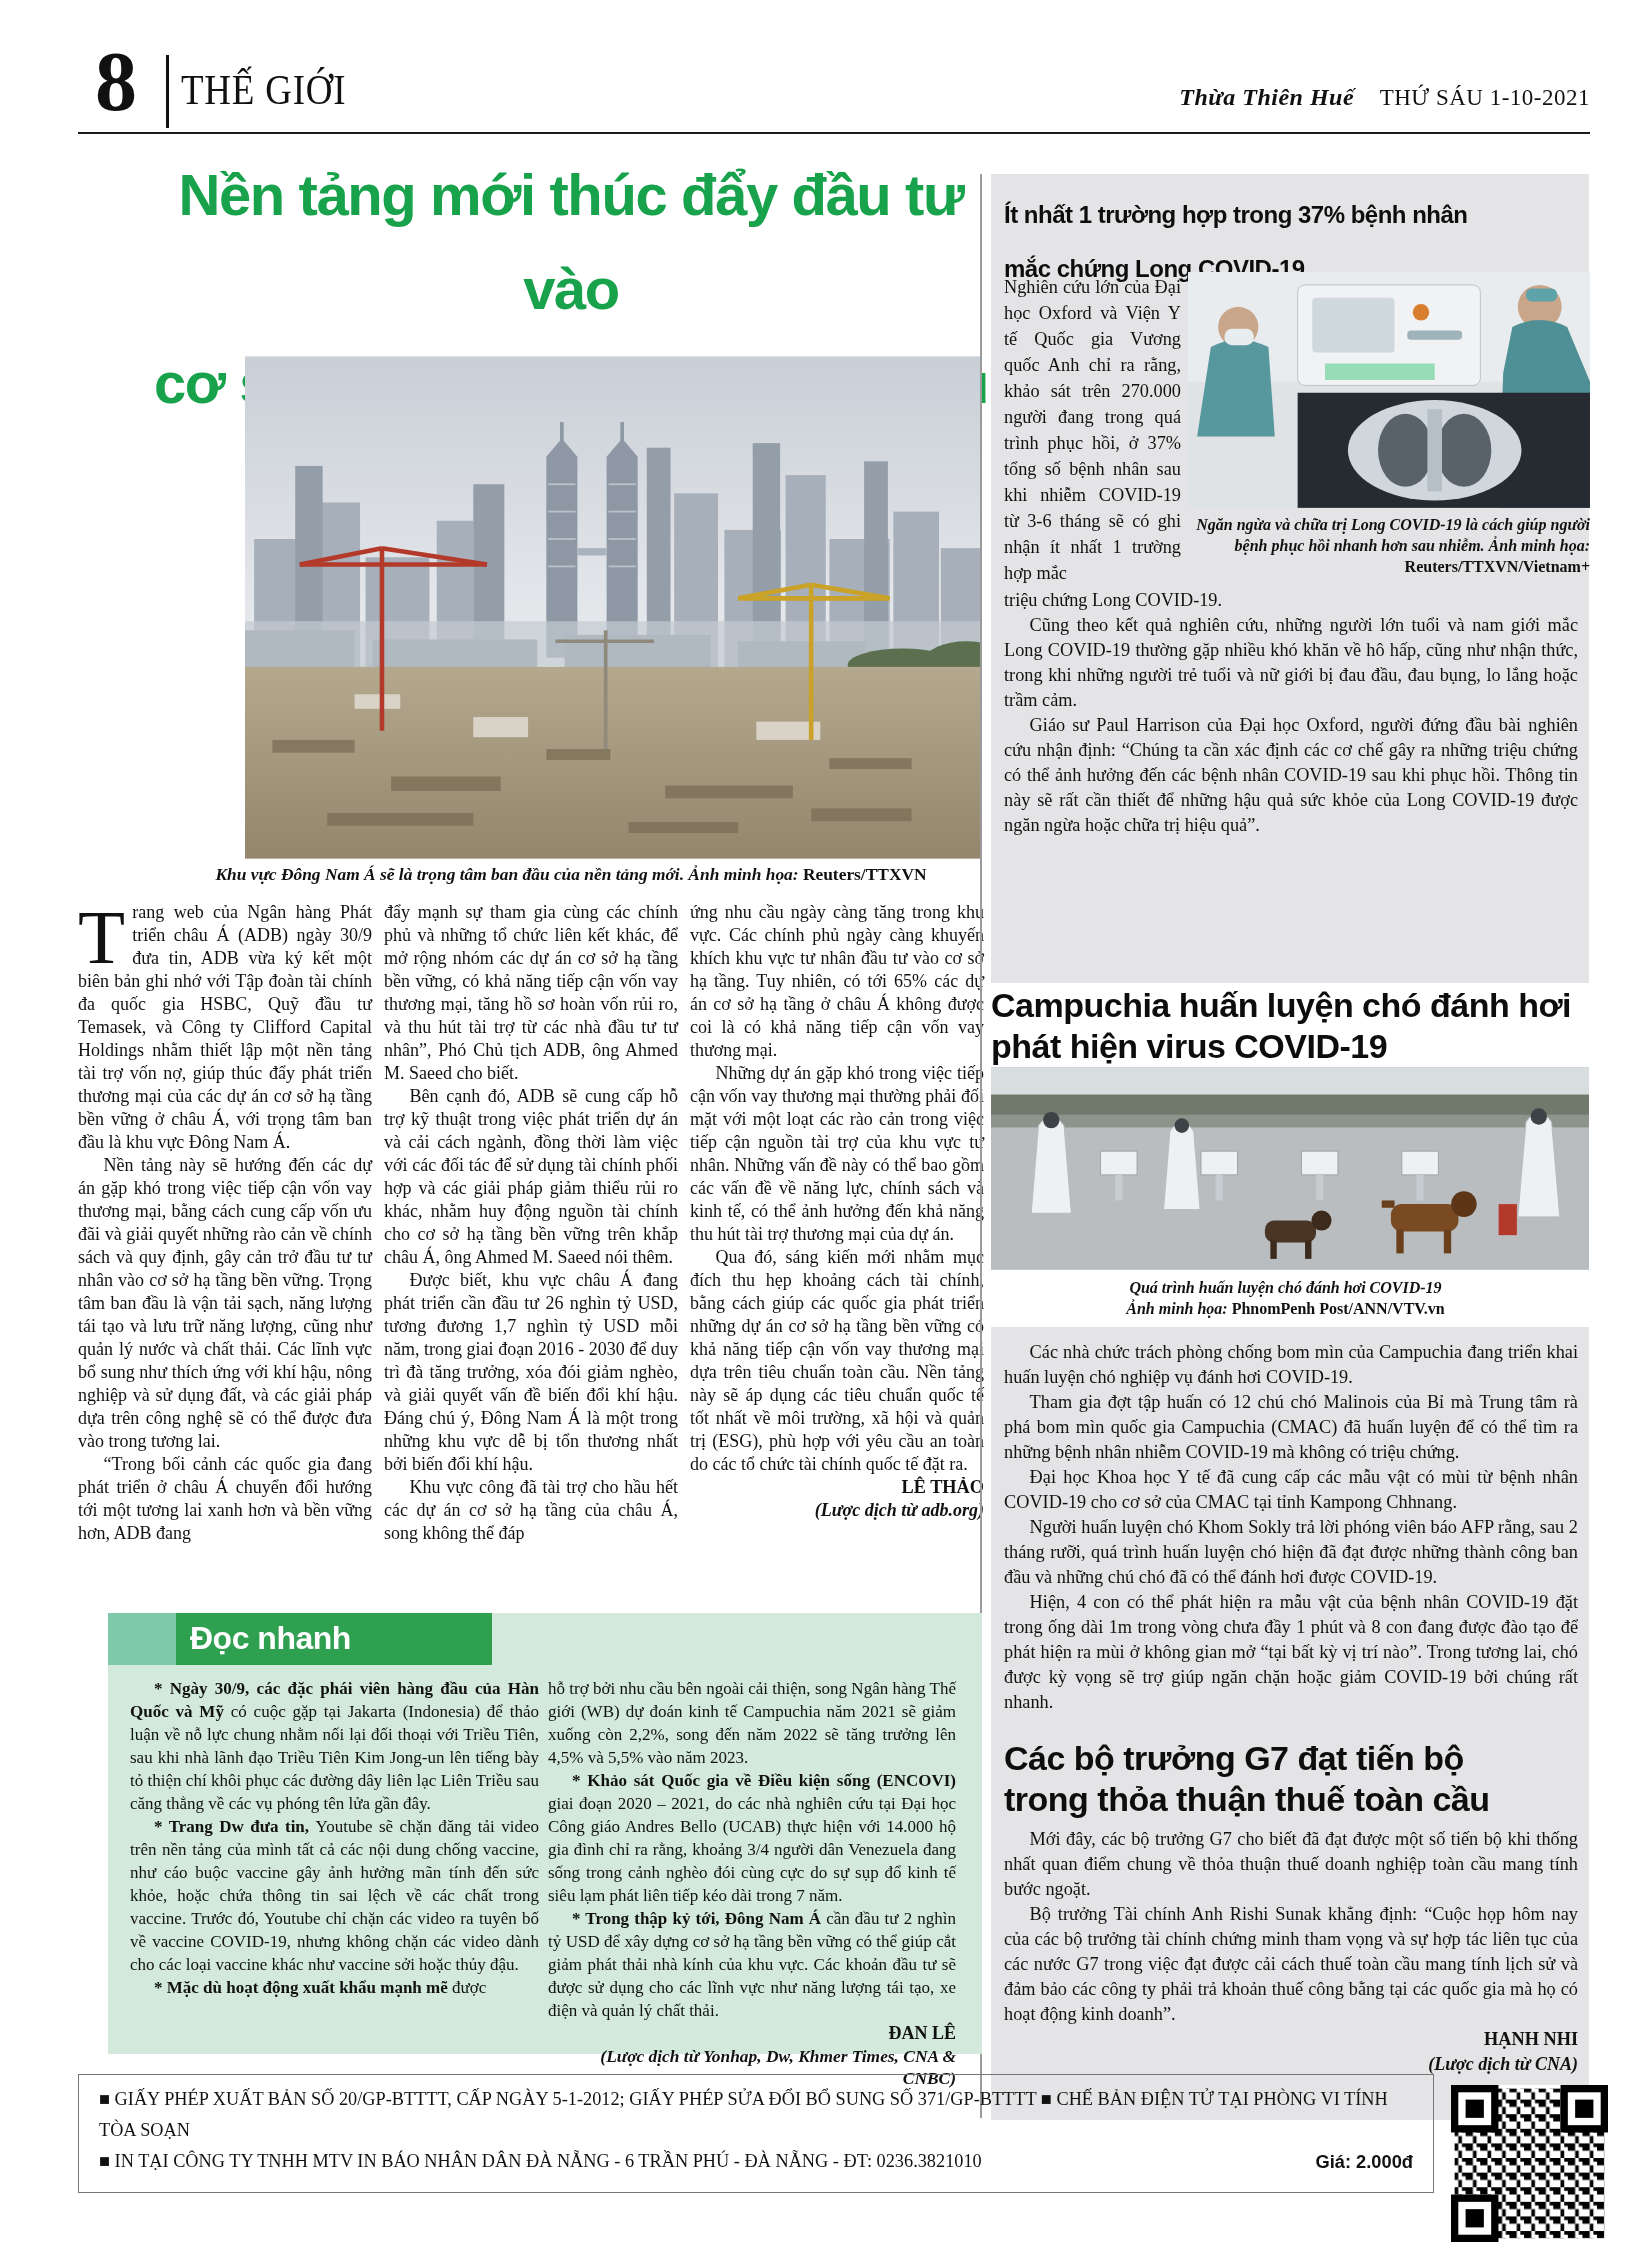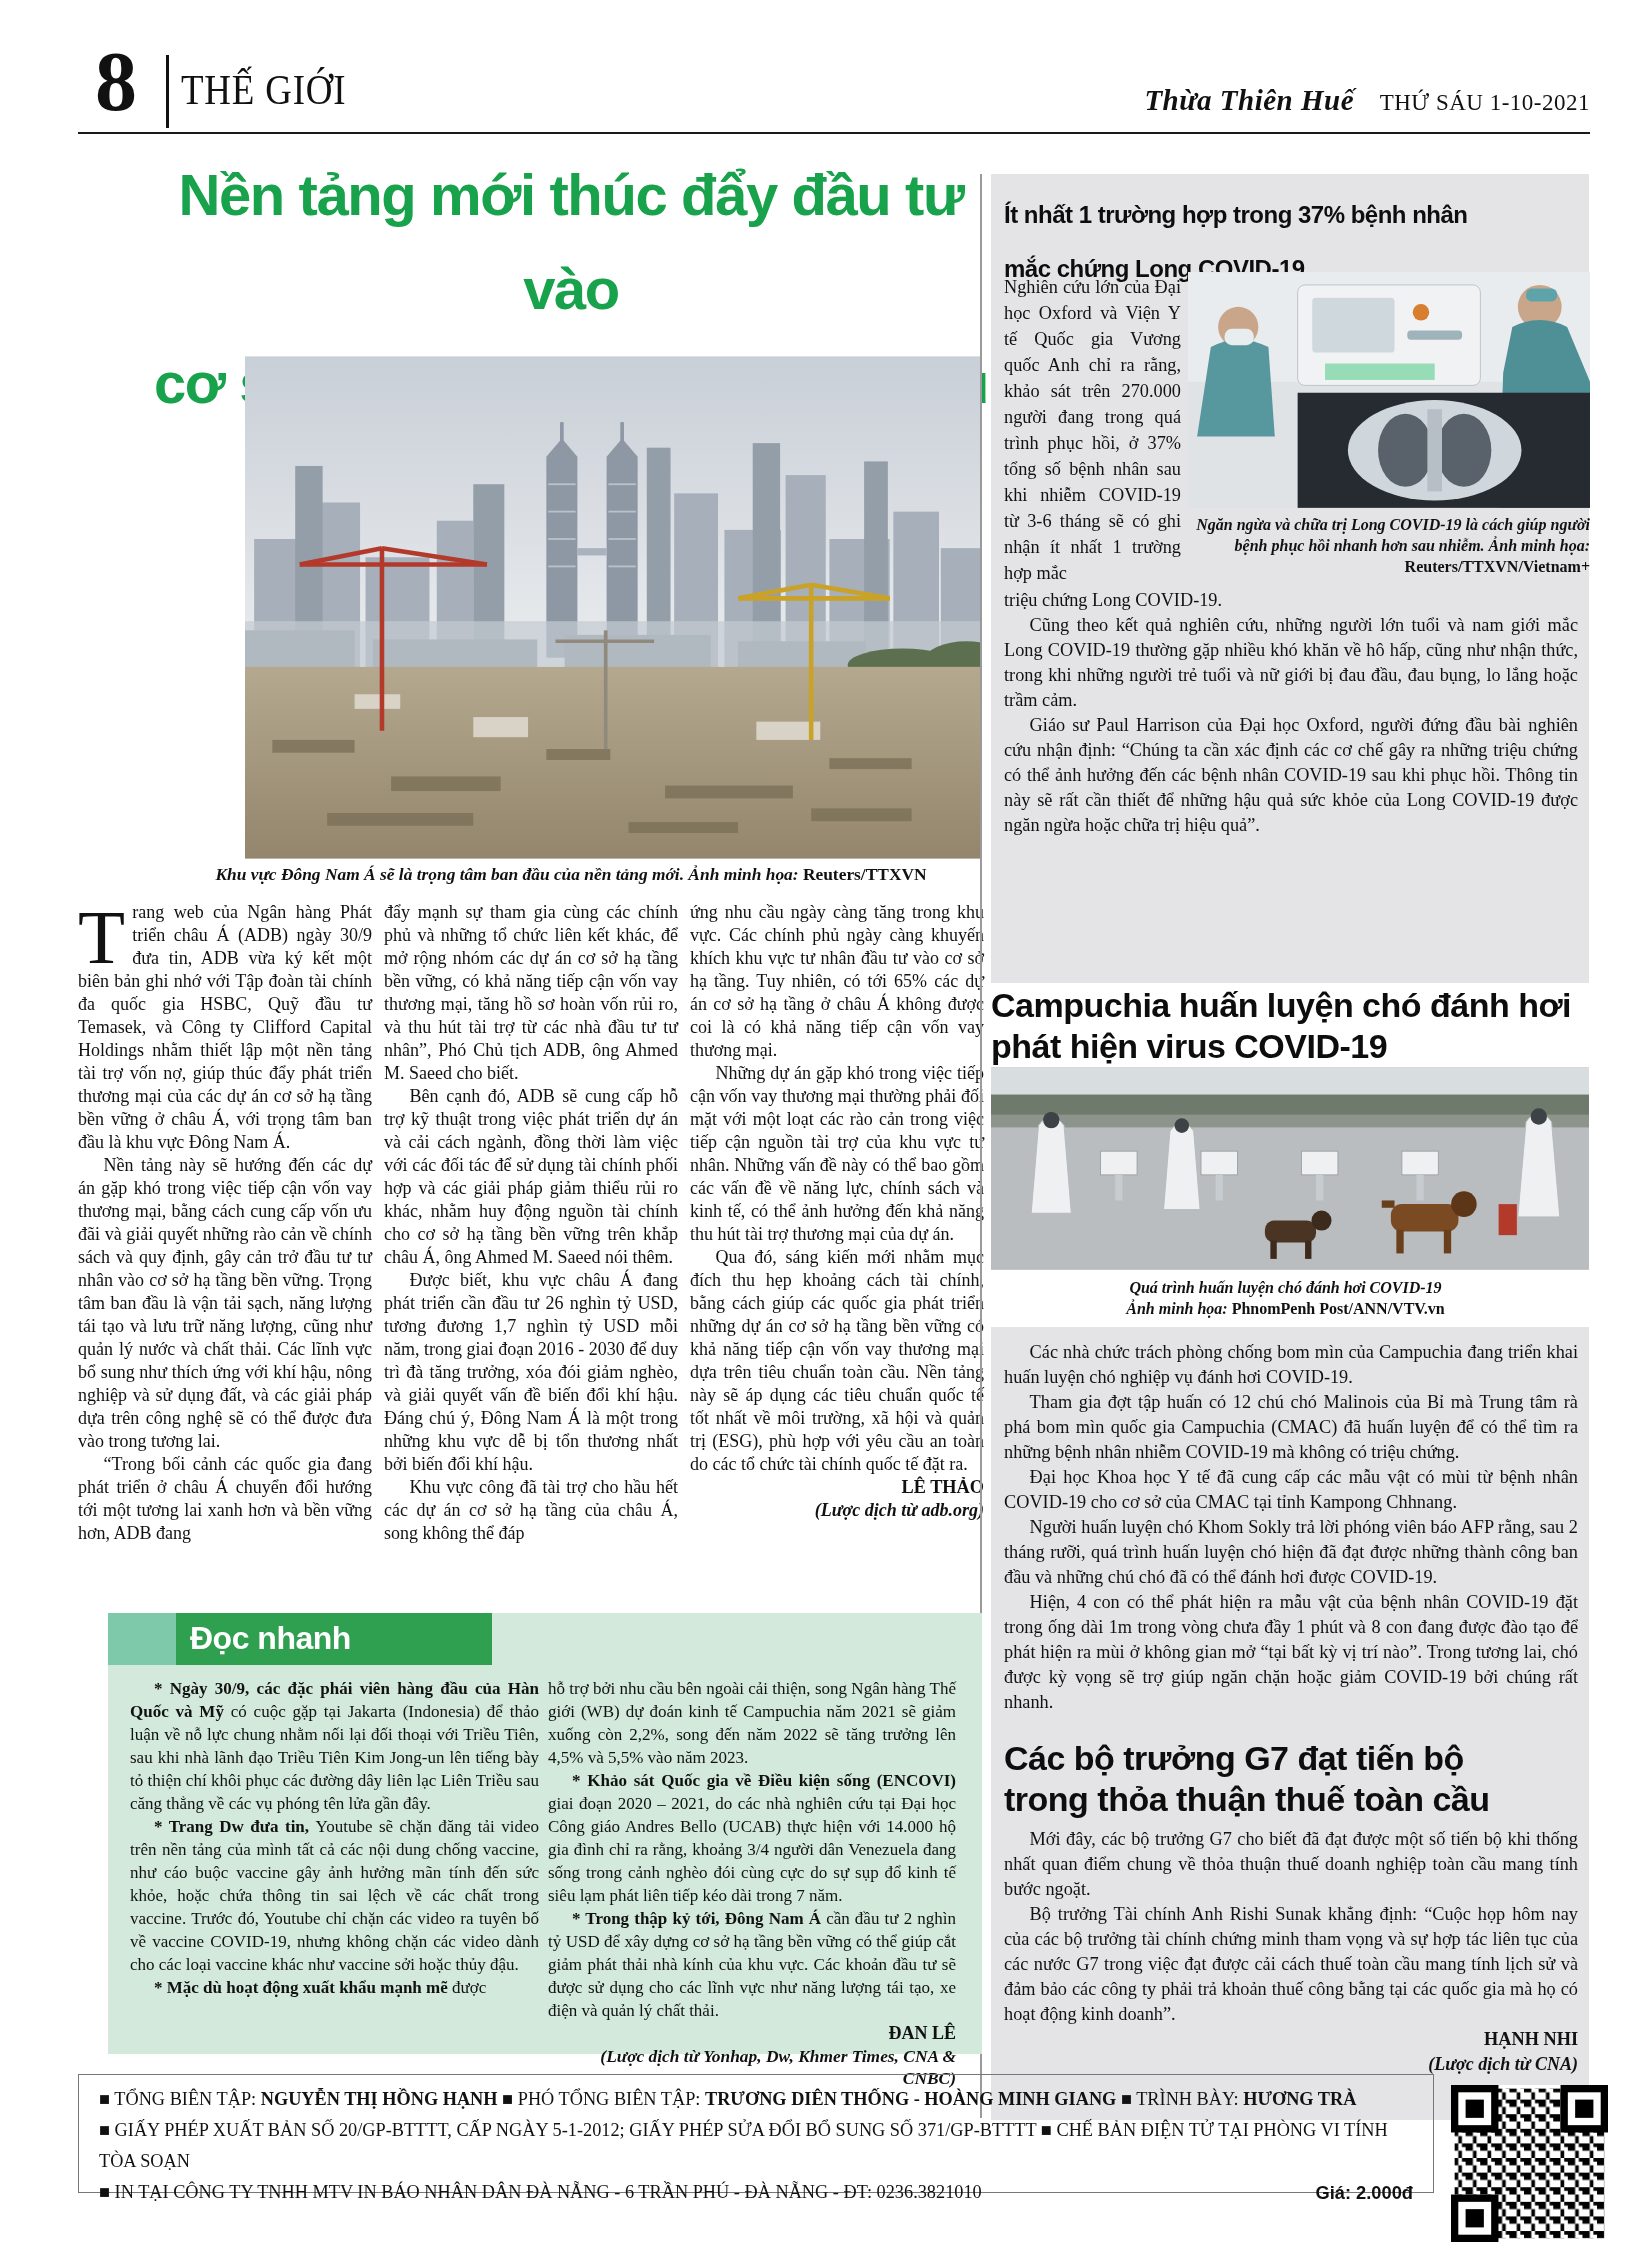--- a/index.html
+++ b/index.html
@@ -4,21 +4,21 @@
 <style>
   html,body{margin:0;padding:0;background:#888;}
   .page{position:relative;width:1647px;height:2267px;background:#ffffff;overflow:hidden;
         font-family:"Liberation Serif",serif;color:#111;}
   .abs{position:absolute;}
   
   .page-number{left:95px;top:40px;font-size:84px;font-weight:700;line-height:84px;}
   .header-bar{left:166px;top:55px;width:2.7px;height:73px;background:#111;}
   .section-title{left:181px;top:66px;font-size:42px;letter-spacing:0.9px;transform:scaleX(.88);transform-origin:left;}
   .header-right{right:57px;top:84px;display:flex;align-items:baseline;gap:25.6px;}
-  .masthead{font-weight:700;font-style:italic;font-size:29px;letter-spacing:0.5px;}
+  .masthead{font-weight:700;font-style:italic;font-size:24px;letter-spacing:0.5px;}
   .issue-date{font-size:23px;letter-spacing:0.5px;}
   .header-rule{left:78px;top:132px;width:1512px;height:1.8px;background:#1a1a1a;}
   
   .main-headline{left:137px;top:148px;width:868px;text-align:center;
     font-family:"Liberation Sans",sans-serif;font-weight:800;font-size:58px;line-height:94px;
     letter-spacing:-1.4px;color:#17a24b;}
   
   .photo{display:block;}
   .caption{font-weight:700;font-style:italic;}
   .caption .src{font-style:normal;}
@@ -344,23 +344,20 @@
     <div class="qn-col qn-right">
       <p class="cont"><b></b><span>hỗ trợ bởi nhu cầu bên ngoài cải thiện, song Ngân hàng Thế giới (WB) dự đoán kinh tế Campuchia năm 2021 sẽ giảm xuống còn 2,2%, song đến năm 2022 sẽ tăng trưởng lên 4,5% và 5,5% vào năm 2023.</span></p>
       <p><b>* Khảo sát Quốc gia về Điều kiện sống (ENCOVI) </b><span>giai đoạn 2020 – 2021, do các nhà nghiên cứu tại Đại học Công giáo Andres Bello (UCAB) thực hiện với 14.000 hộ gia đình chỉ ra rằng, khoảng 3/4 người dân Venezuela đang sống trong cảnh nghèo đói cùng cực do sự sụp đổ kinh tế siêu lạm phát liên tiếp kéo dài trong 7 năm.</span></p>
       <p><b>* Trong thập kỷ tới, Đông Nam Á </b><span>cần đầu tư 2 nghìn tỷ USD để xây dựng cơ sở hạ tầng bền vững có thể giúp cắt giảm phát thải nhà kính của khu vực. Các khoản đầu tư sẽ được sử dụng cho các lĩnh vực như năng lượng tái tạo, xe điện và quản lý chất thải.</span></p>
       <p class="qn-byline">ĐAN LÊ</p>
       <p class="qn-src">(Lược dịch từ Yonhap, Dw, Khmer Times, CNA &amp; CNBC)</p>
     </div>
   </div>
 
   <div class="abs footer-box">
-    <div>
-      <span>■   TỔNG BIÊN TẬP: </span><span class="b">NGUYỄN THỊ HỒNG HẠNH</span><span>  ■ PHÓ TỔNG BIÊN TẬP: </span><span class="b">TRƯƠNG DIÊN THỐNG - HOÀNG MINH GIANG</span><span>  ■ TRÌNH BÀY: </span><span class="b">HƯƠNG TRÀ</span>
-    </div>
     <div>■   GIẤY PHÉP XUẤT BẢN SỐ 20/GP-BTTTT, CẤP NGÀY 5-1-2012; GIẤY PHÉP SỬA ĐỔI BỔ SUNG SỐ 371/GP-BTTTT  ■ CHẾ BẢN ĐIỆN TỬ TẠI PHÒNG VI TÍNH TÒA SOẠN</div>
     <div>
       <span class="price">Giá: 2.000đ</span>
       <span>■   IN TẠI CÔNG TY TNHH MTV IN BÁO NHÂN DÂN ĐÀ NẴNG - 6 TRẦN PHÚ - ĐÀ NẴNG - ĐT: 0236.3821010</span>
     </div>
   </div>
 
   <svg class="abs qr" width="157" height="157" viewBox="0 0 43 43">
     <rect width="43" height="43" fill="#fff"></rect>
     <defs>

